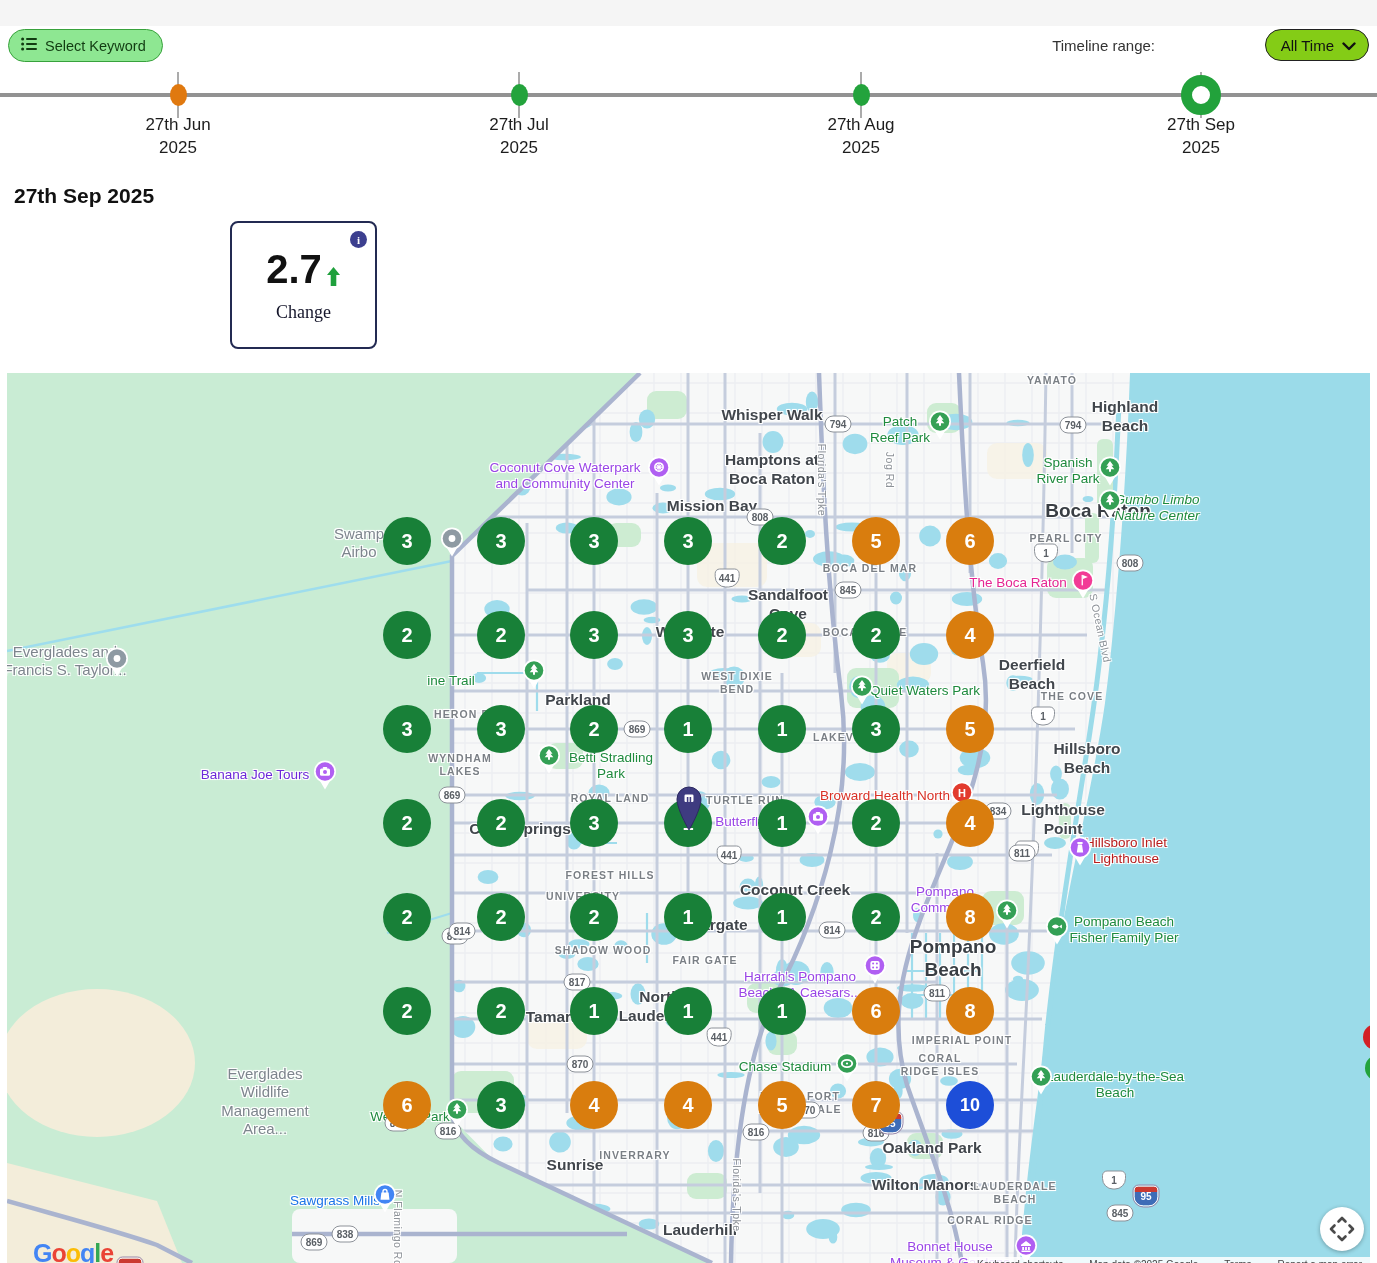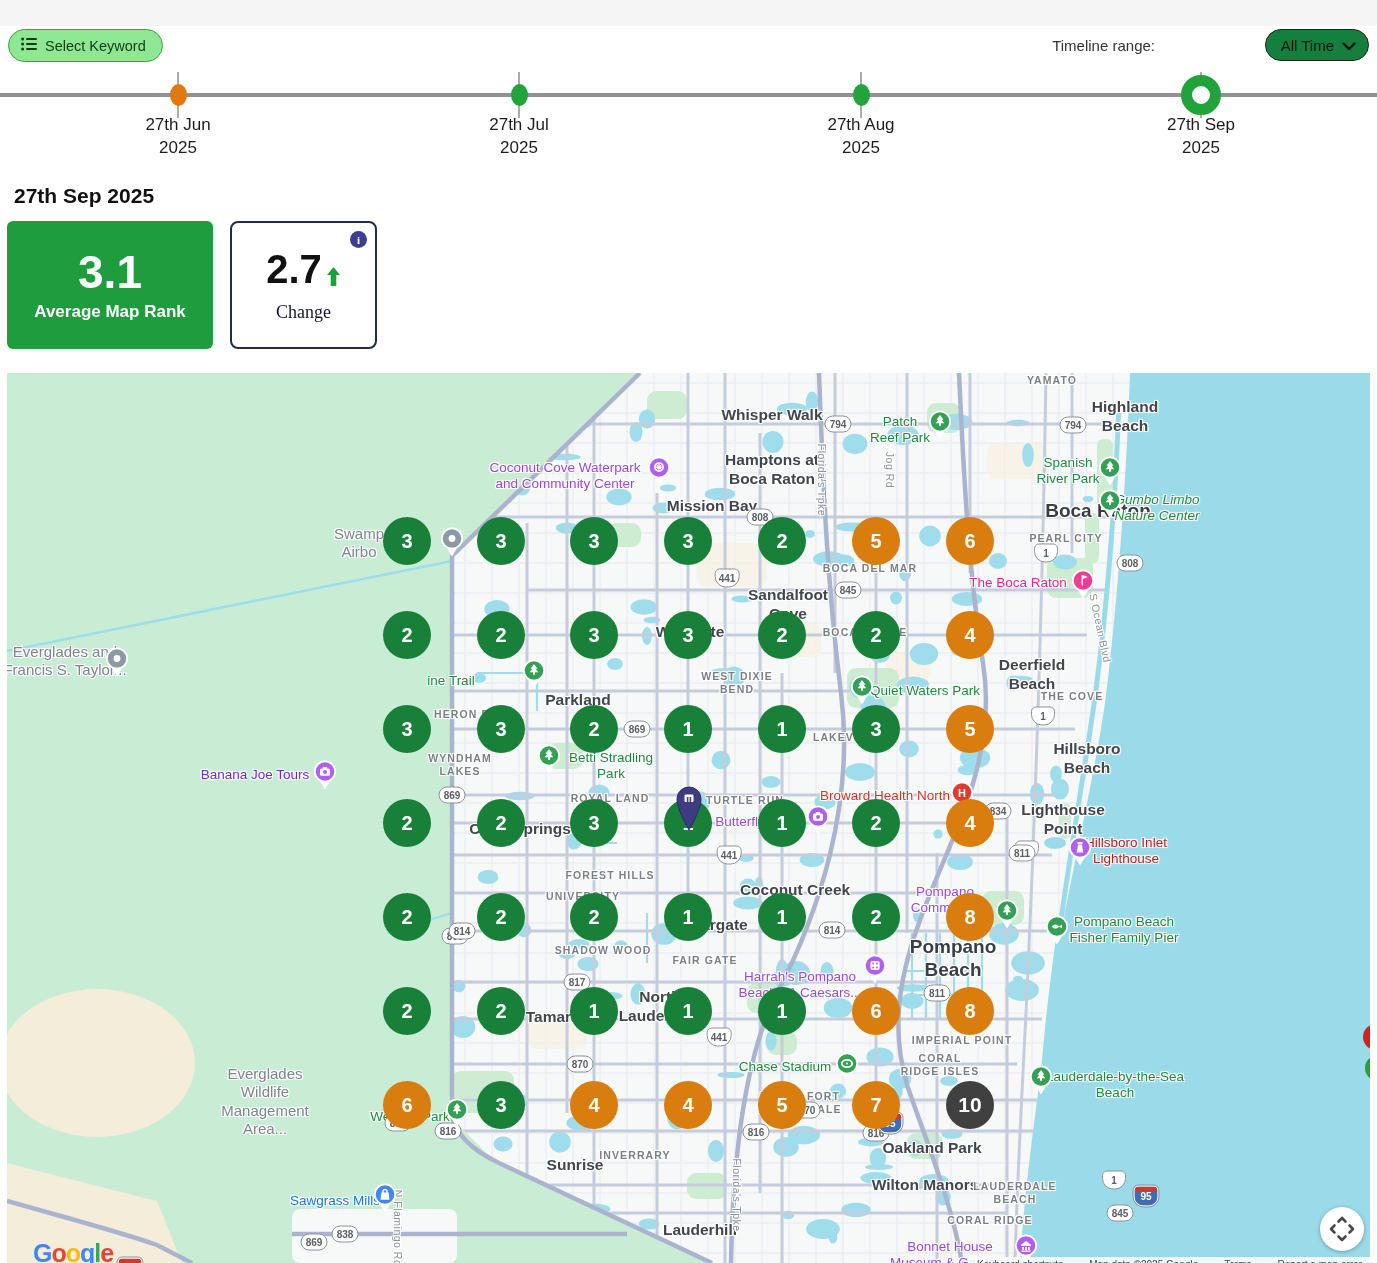--- a/index.html
+++ b/index.html
@@ -5,21 +5,21 @@
   html,body{margin:0;padding:0;background:#fff;}
   #app{position:relative;width:1377px;height:1263px;overflow:hidden;background:#fff;
        font-family:"Liberation Sans",sans-serif;}
   
   #topstrip{position:absolute;left:0;top:0;width:100%;height:26px;background:#f5f5f5;}
   #kwbtn{position:absolute;left:8px;top:29px;height:33px;padding:0 16px 0 12px;display:flex;align-items:center;gap:8px;
          background:#8ee792;border:1.5px solid #38a23c;border-radius:17px;font-size:14.5px;color:#123c12;cursor:pointer;}
   #title{position:absolute;left:175px;top:30px;font-size:23px;font-weight:800;color:#121212;letter-spacing:.2px;}
   #trlabel{position:absolute;right:222px;top:37px;font-size:15px;color:#333;}
   #trpill{position:absolute;right:8px;top:29px;height:32px;min-width:74px;padding:0 12px 0 15px;display:flex;align-items:center;gap:8px;
-          background:#15803d;border:1.6px solid #222;border-radius:17px;font-size:15px;color:#111;cursor:pointer;}
+          background:#84cc16;border:1.6px solid #222;border-radius:17px;font-size:15px;color:#111;cursor:pointer;}
   
   #tl{position:absolute;left:0;top:0;width:100%;height:170px;pointer-events:none;}
   #tlline{position:absolute;left:0;top:93px;width:100%;height:4px;background:#929292;}
   .tltick{position:absolute;top:72px;width:2px;height:46px;background:#ababab;}
   .tldot{position:absolute;top:84px;width:17px;height:22px;border-radius:50%;}
   .tldot.orange{background:#e0790f;}
   .tldot.green{background:#23a33c;}
   .tlsel{position:absolute;top:75px;width:40px;height:40px;border-radius:50%;background:#fff;border:11px solid #22a23b;box-sizing:border-box;}
   .tllab{position:absolute;top:114px;width:140px;text-align:center;font-size:17px;color:#1d1d1d;line-height:1.35;}
   
@@ -106,24 +106,20 @@
       <div class="tllab" style="left:449px">27th Jul<br>2025</div>
       <div class="tltick" style="left:860px"></div>
       <div class="tldot green" style="left:852.5px"></div>
       <div class="tllab" style="left:791px">27th Aug<br>2025</div>
       <div class="tltick" style="left:1200px"></div>
       <div class="tlsel" style="left:1181px"></div>
       <div class="tllab" style="left:1131px">27th Sep<br>2025</div>
     </div>
 
   <div id="sumdate">27th Sep 2025</div>
-  <div id="card-avg">
-    <div class="big">3.1</div>
-    <div class="lab">Average Map Rank</div>
-  </div>
   <div id="card-chg">
     <div id="chg-info">i</div>
     <div class="big">
       <span>2.7</span>
       <span class="uparrow">
         <svg width="15" height="20" viewBox="0 0 15 20">
             <path d="M7.5 0 L14 8 H10.3 V19 H4.7 V8 H1 Z" fill="#1fa03c"></path>
           </svg>
       </span>
     </div>
@@ -713,21 +709,21 @@
         <div class="mk" style="left:681px;top:638px;background:#188038;">1</div>
         <div class="mk" style="left:775px;top:638px;background:#188038;">1</div>
         <div class="mk" style="left:869px;top:638px;background:#d97d0e;">6</div>
         <div class="mk" style="left:963px;top:638px;background:#d97d0e;">8</div>
         <div class="mk" style="left:400px;top:732px;background:#d97d0e;">6</div>
         <div class="mk" style="left:494px;top:732px;background:#188038;">3</div>
         <div class="mk" style="left:587px;top:732px;background:#d97d0e;">4</div>
         <div class="mk" style="left:681px;top:732px;background:#d97d0e;">4</div>
         <div class="mk" style="left:775px;top:732px;background:#d97d0e;">5</div>
         <div class="mk" style="left:869px;top:732px;background:#d97d0e;">7</div>
-        <div class="mk" style="left:963px;top:732px;background:#404040;font-size:21px;">10</div>
+        <div class="mk" style="left:963px;top:732px;background:#1d4ed8;font-size:18px;">10</div>
         <div class="edot" style="left:1369px;top:664px;background:#d32025"></div>
         <div class="edot" style="left:1371px;top:695px;background:#23a33c"></div>
         <span id="bizpin" style="left:667px;top:412px"><svg width="30" height="46" viewBox="0 0 30 46">
             <path d="M15 45C15 45 3 25 3 14a12 12 0 0124 0c0 11-12 31-12 31z" fill="#3e3b80" stroke="#2c2960" stroke-width="1"></path>
             <rect x="10.5" y="9.5" width="9" height="7.5" rx="1.2" fill="#fff"></rect>
             <rect x="12.8" y="12" width="1.6" height="5" fill="#3e3b80"></rect>
             <rect x="15.6" y="12" width="1.6" height="5" fill="#3e3b80"></rect>
           </svg></span>
       </div>
     <div id="glogo"><span style="color:#4285F4">G</span><span style="color:#EA4335">o</span><span style="color:#FBBC05">o</span><span style="color:#4285F4">g</span><span style="color:#34A853">l</span><span style="color:#EA4335">e</span></div>

